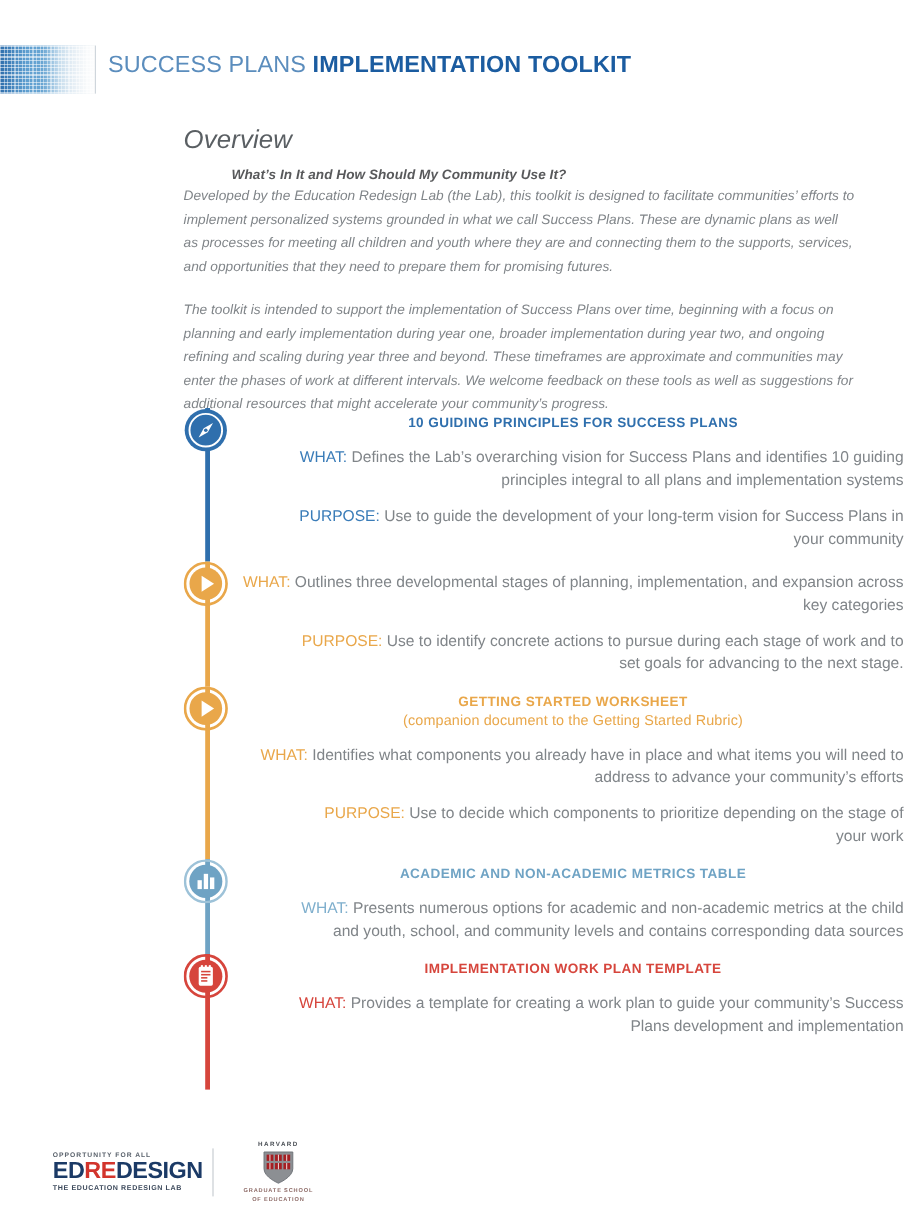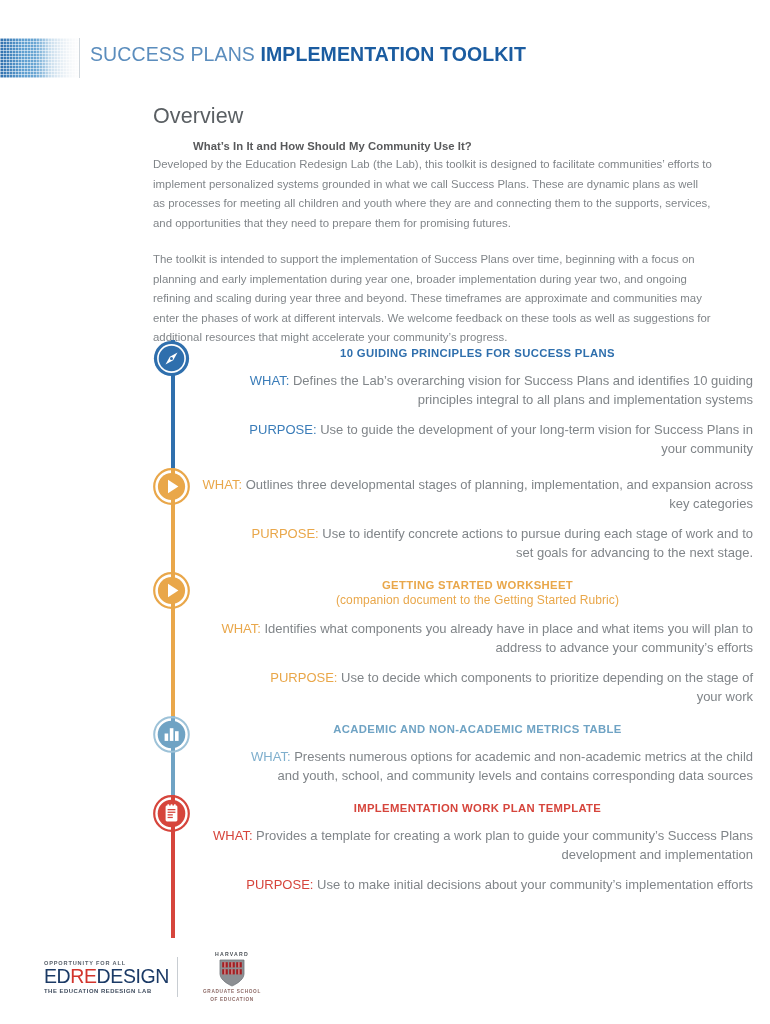--- a/index.html
+++ b/index.html
@@ -25,21 +25,21 @@
     position: absolute; left: 79px; top: 0; width: 1px; height: 40px; background: #cfd6dc;
   }
   .header-title {
     position: absolute; left: 90px; top: 5px;
     font-size: 19.5px; letter-spacing: .1px; color: #5b8dbd; font-weight: 400;
     white-space: nowrap;
   }
   .header-title b { color: #1b5ca0; font-weight: 700; }
 
   
-  .content { position: absolute; left: 153px; top: 104px; width: 560px; }
+  .content { position: absolute; left: 153px; top: 104px; width: 560px; font-style: italic; }
   h1.overview {
     font-size: 21.5px; font-weight: 400; color: #5a5f63; letter-spacing: .1px;
     margin-bottom: 11px;
   }
   .subhead {
     font-size: 11.3px; font-weight: 700; color: #58595b; margin-bottom: 3px;
     letter-spacing: .05px;
     margin-left: 40px;
   }
   p.body {
@@ -69,21 +69,21 @@
   .tl-label { font-weight: 400; }
 
   
   .footer { position: absolute; left: 44px; bottom: 18px; width: 300px; height: 58px; display: flex; align-items: center; }
   .logo-ed { width: 118px; }
   .logo-ed .opp {
     font-size: 5.6px; letter-spacing: .85px; color: #59616b; font-weight: 700;
     font-family: "Liberation Sans", sans-serif; margin-bottom: 1px;
   }
   .logo-ed .word {
-    font-size: 19.5px; font-weight: 400; letter-spacing: -.4px; line-height: 19px;
+    font-size: 19.5px; font-weight: 700; letter-spacing: -.4px; line-height: 19px;
     color: #1b3a66;
   }
   .logo-ed .word .red { color: #d2342c; }
   .logo-ed .lab {
     font-size: 5.9px; letter-spacing: .52px; color: #3d4a5c; font-weight: 700; margin-top: 2px;
   }
   .logo-div { width: 1px; height: 40px; background: #c8cdd2; margin: 0 15px; }
   .logo-harvard { width: 78px; text-align: center; }
   .logo-harvard .hv-name {
     font-size: 5.2px; letter-spacing: 1.2px; color: #4a4f55; font-weight: 700; margin-bottom: 2px;
@@ -155,21 +155,21 @@
         <div class="tl-badge">
           <svg viewBox="0 0 37 37">
             <circle cx="18.5" cy="18.5" r="17.3" fill="none" stroke="#e9a74a" stroke-width="2.2"></circle>
             <circle cx="18.5" cy="18.5" r="13.6" fill="#e9a74a"></circle>
             <path d="M15 11.8 L25.4 18.5 L15 25.2 Z" fill="#ffffff"></path>
           </svg>
         </div>
       </div>
       <div class="tl-body">
         <div class="tl-title" style="color:#e9a74a"><span>GETTING STARTED WORKSHEET</span><span class="tl-subtitle">(companion document to the Getting Started Rubric)</span></div>
-        <p class="tl-para"><span class="tl-label" style="color:#e9a74a">WHAT:</span><span> Identifies what components you already have in place and what items you will plan to address to advance your community’s efforts</span></p>
+        <p class="tl-para"><span class="tl-label" style="color:#e9a74a">WHAT:</span><span> Identifies what components you already have in place and what items you will need to address to advance your community’s efforts</span></p>
         <p class="tl-para"><span class="tl-label" style="color:#e9a74a">PURPOSE:</span><span> Use to decide which components to prioritize depending on the stage of your work</span></p>
       </div>
     </div>
 
     <div class="tl-item">
       <div class="tl-gutter">
         <div class="tl-line" style="background:#6fa3c4"></div>
         <div class="tl-badge">
           <svg viewBox="0 0 37 37">
             <circle cx="18.5" cy="18.5" r="17.3" fill="none" stroke="#9dc2d8" stroke-width="2"></circle>
@@ -200,21 +200,20 @@
             <rect x="14.6" y="14" width="7.8" height="1.3" fill="#d6453c"></rect>
             <rect x="14.6" y="16.6" width="7.8" height="1.3" fill="#d6453c"></rect>
             <rect x="14.6" y="19.2" width="5.2" height="1.3" fill="#d6453c"></rect>
             <rect x="14.6" y="21.8" width="5.2" height="1.3" fill="#d6453c"></rect>
           </svg>
         </div>
       </div>
       <div class="tl-body">
         <div class="tl-title" style="color:#d6453c">IMPLEMENTATION WORK PLAN TEMPLATE</div>
         <p class="tl-para"><span class="tl-label" style="color:#d6453c">WHAT:</span><span> Provides a template for creating a work plan to guide your community’s Success Plans development and implementation</span></p>
-        <p class="tl-para"><span class="tl-label" style="color:#d6453c">PURPOSE:</span><span> Use to make initial decisions about your community’s implementation efforts</span></p>
       </div>
     </div>
 
   </div>
 
   <div class="footer">
     <div class="logo-ed">
       <div class="opp">OPPORTUNITY FOR ALL</div>
       <div class="word"><span>ED</span><span class="red">RE</span><span>DESIGN</span></div>
       <div class="lab">THE EDUCATION REDESIGN LAB</div>

